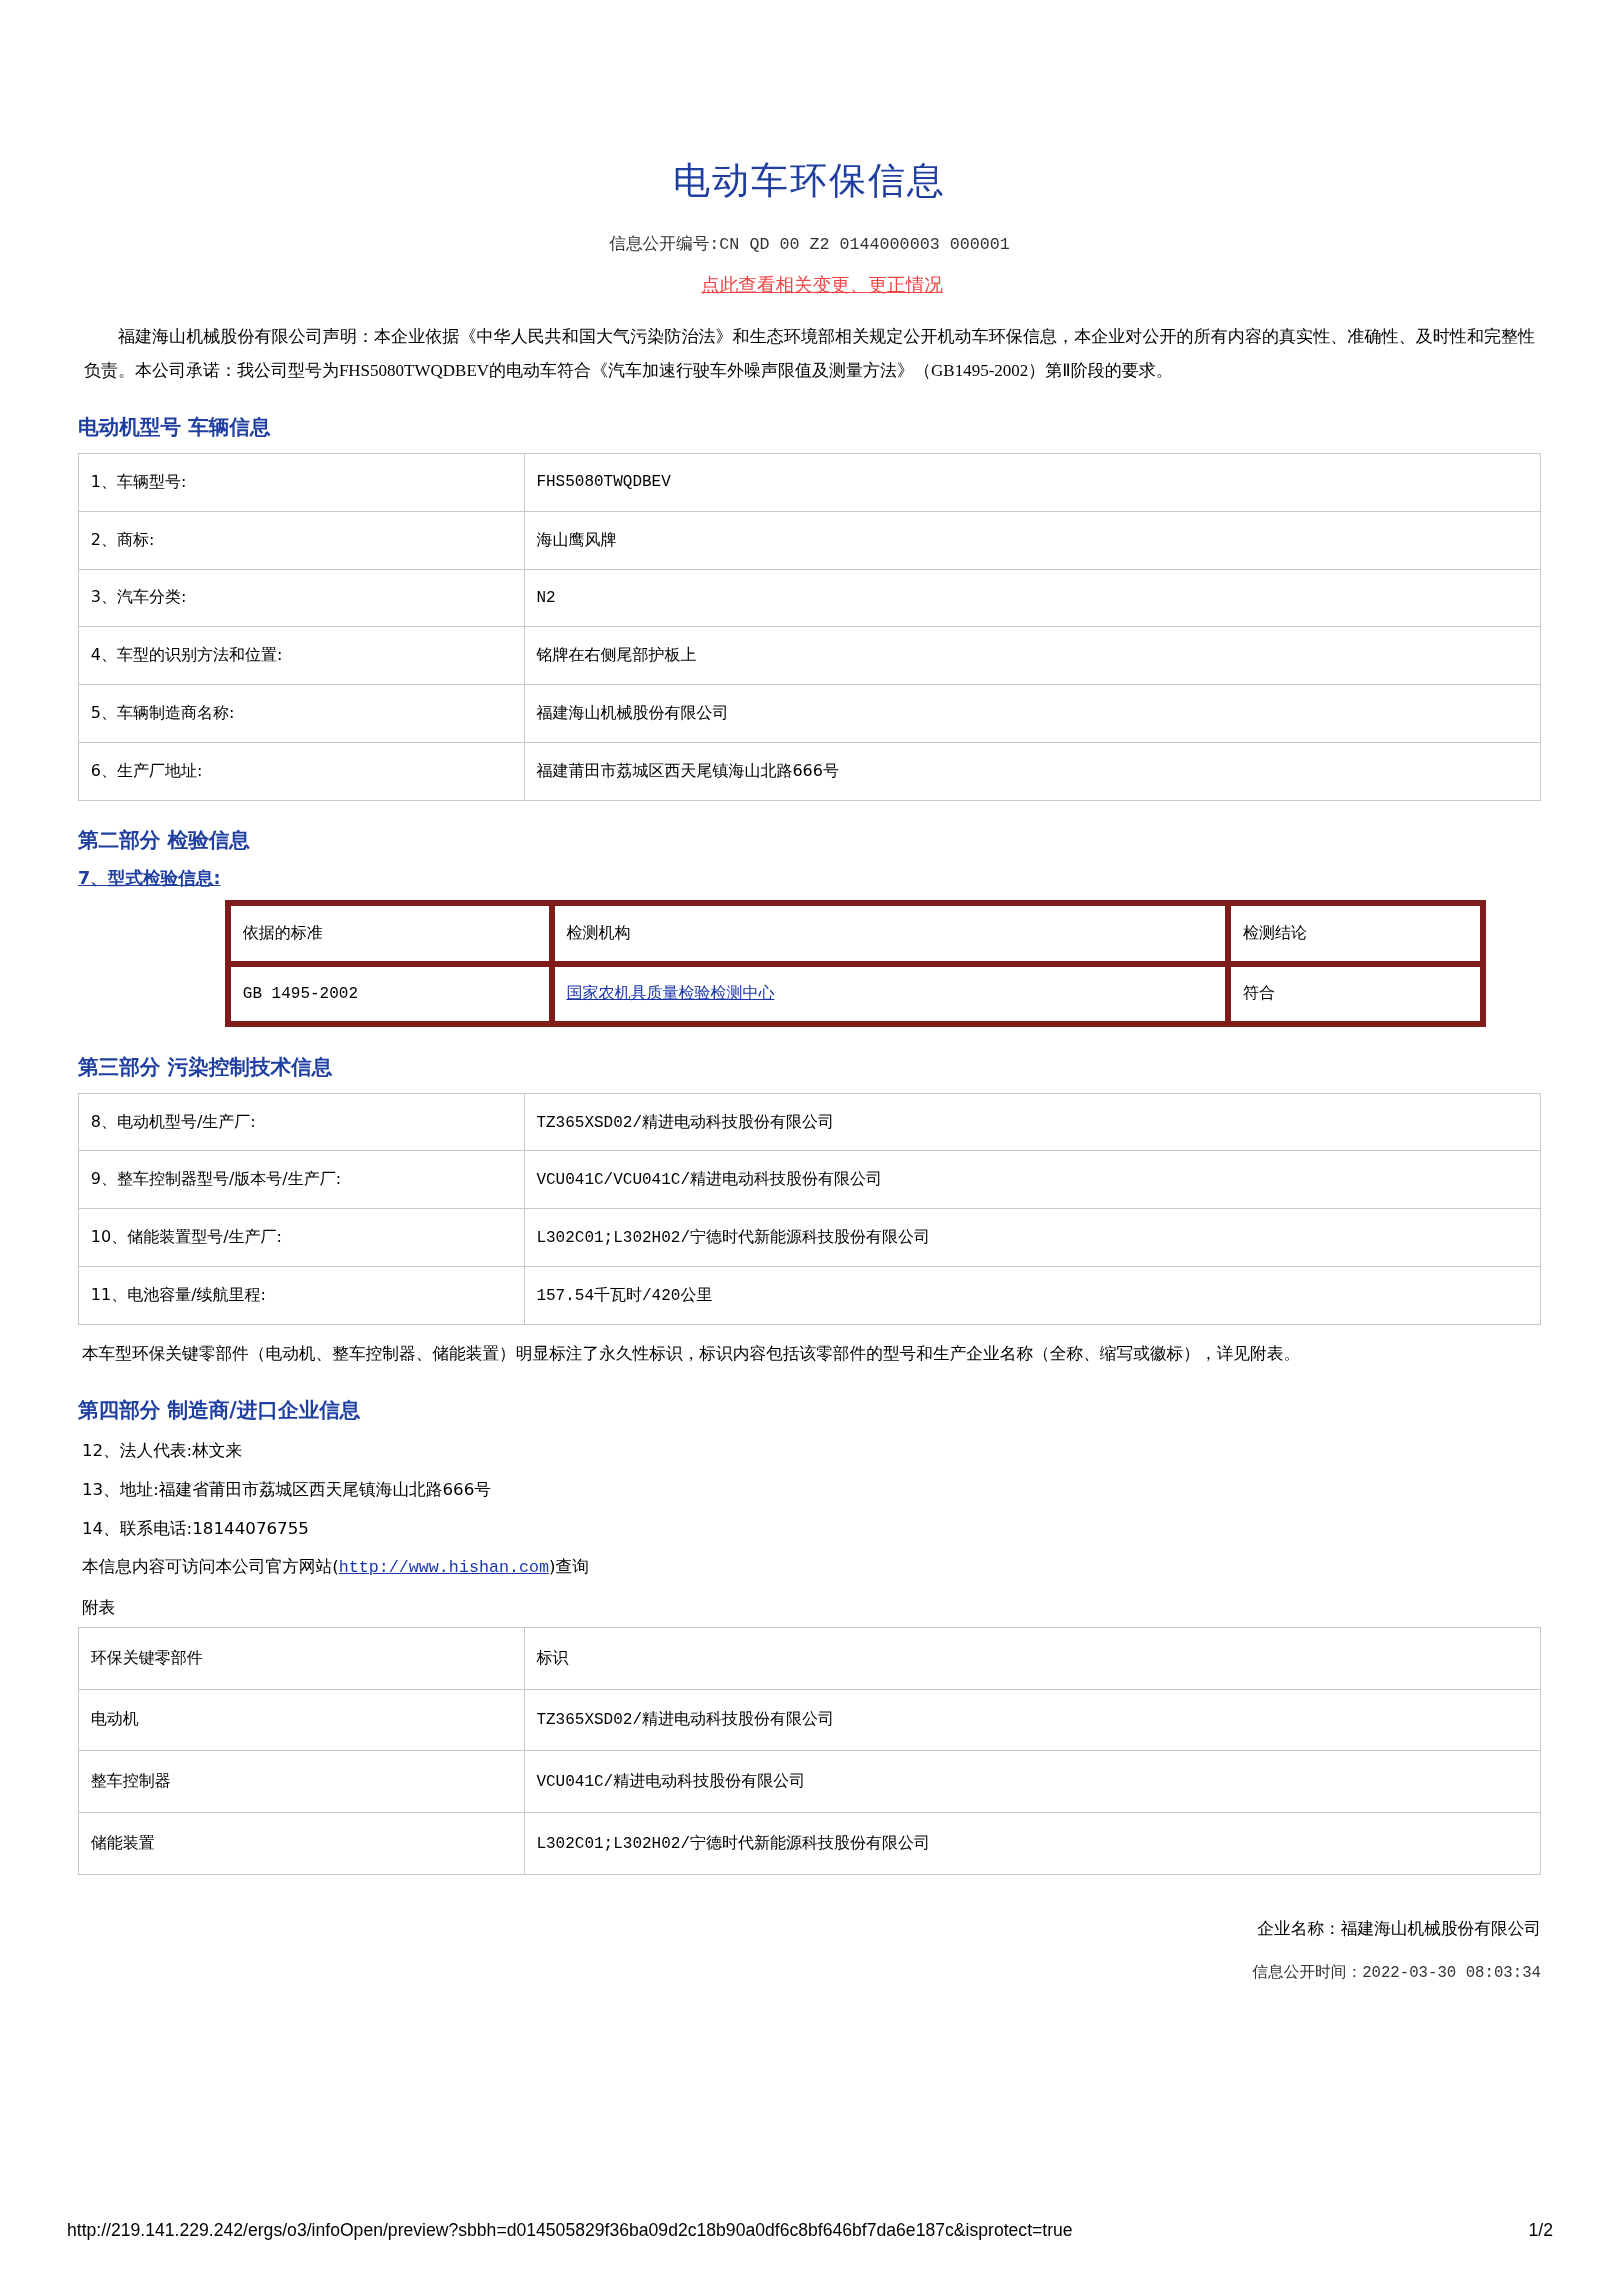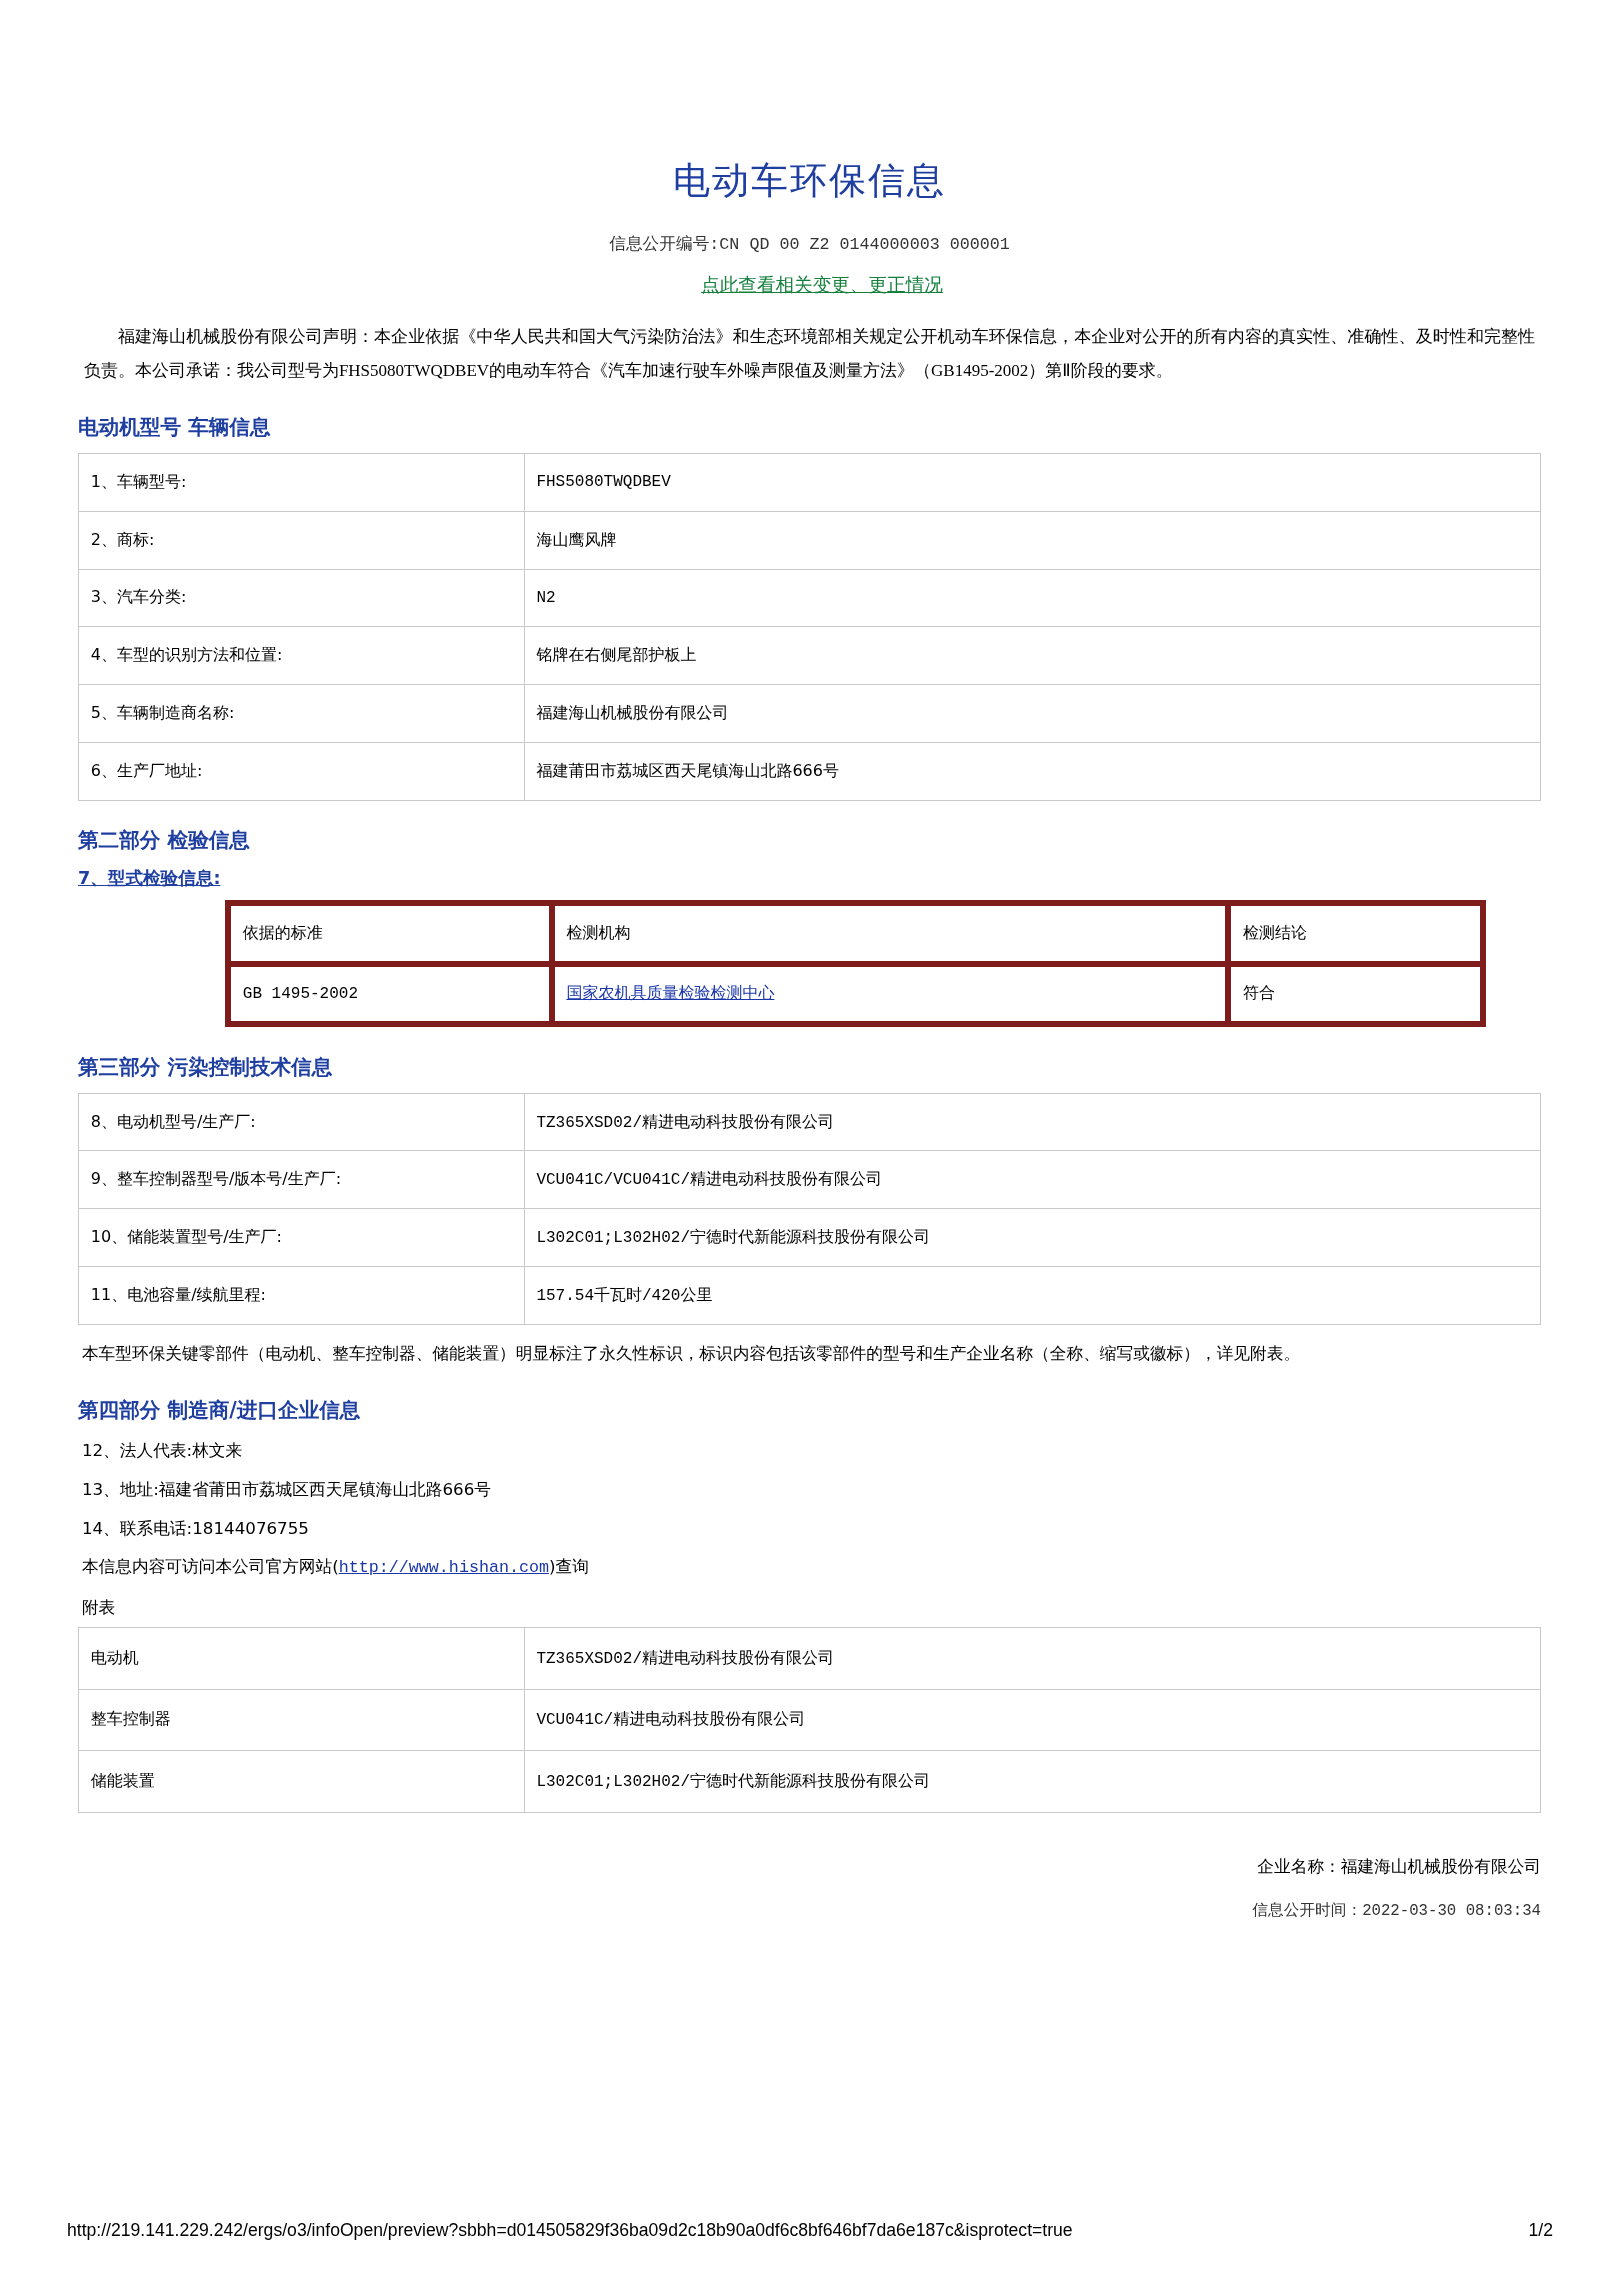--- a/index.html
+++ b/index.html
@@ -88,21 +88,21 @@
     font-size: 16.7px;
     color: #333;
     margin-bottom: 17.6px;
     font-family: "Liberation Mono", monospace;
   }
   .change-link {
     text-align: center;
     margin-bottom: 21.6px;
   }
   .change-link a {
-    color: #15803d;
+    color: #ef4444;
     text-decoration: underline;
     font-size: 18.6px;
     font-family: "DejaVu Sans", sans-serif;
     margin-left: 25px;
   }
   .statement {
     font-size: 17px;
     line-height: 2.0;
     text-align: justify;
     text-indent: 2em;
@@ -343,20 +343,24 @@
     <p class="line">14、联系电话:18144076755</p>
 
     <p class="line weburl">
       <span>本信息内容可访问本公司官方网站(</span><a href="#">http://www.hishan.com</a><span>)查询</span>
     </p>
 
     <p class="attach-label">附表</p>
     <table class="attach">
       <tbody>
         <tr>
+          <td class="a1">环保关键零部件</td>
+          <td class="a2cn">标识</td>
+        </tr>
+        <tr>
           <td class="a1">电动机</td>
           <td class="a2">TZ365XSD02/精进电动科技股份有限公司</td>
         </tr>
         <tr>
           <td class="a1">整车控制器</td>
           <td class="a2">VCU041C/精进电动科技股份有限公司</td>
         </tr>
         <tr>
           <td class="a1">储能装置</td>
           <td class="a2">L302C01;L302H02/宁德时代新能源科技股份有限公司</td>

